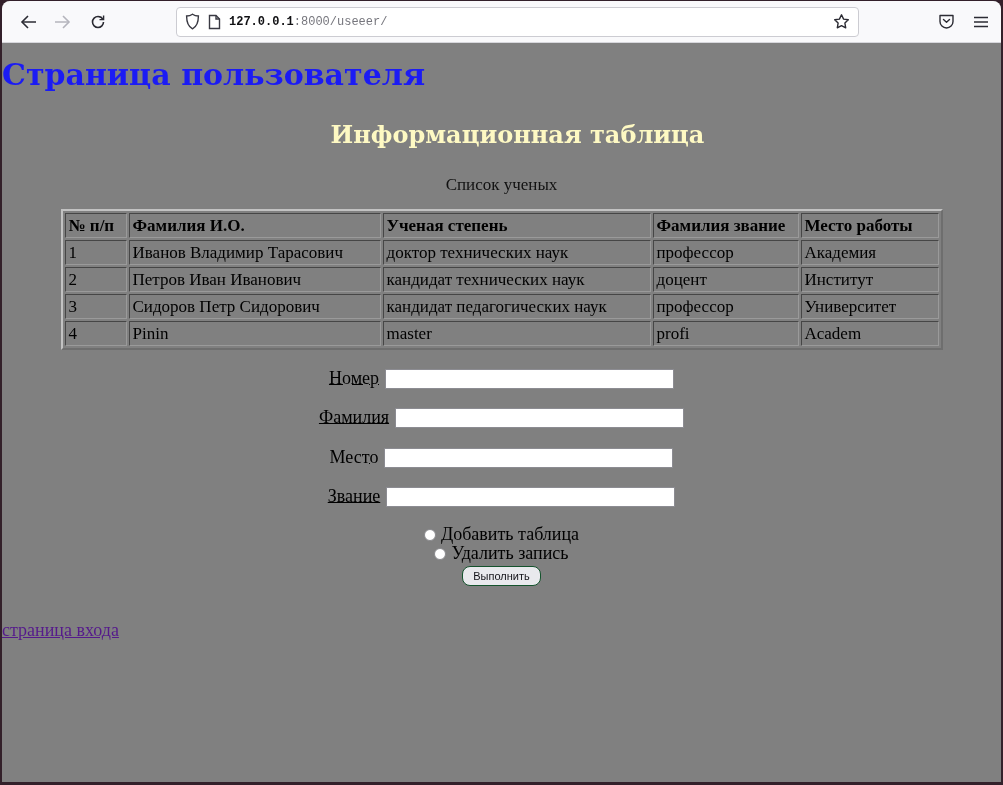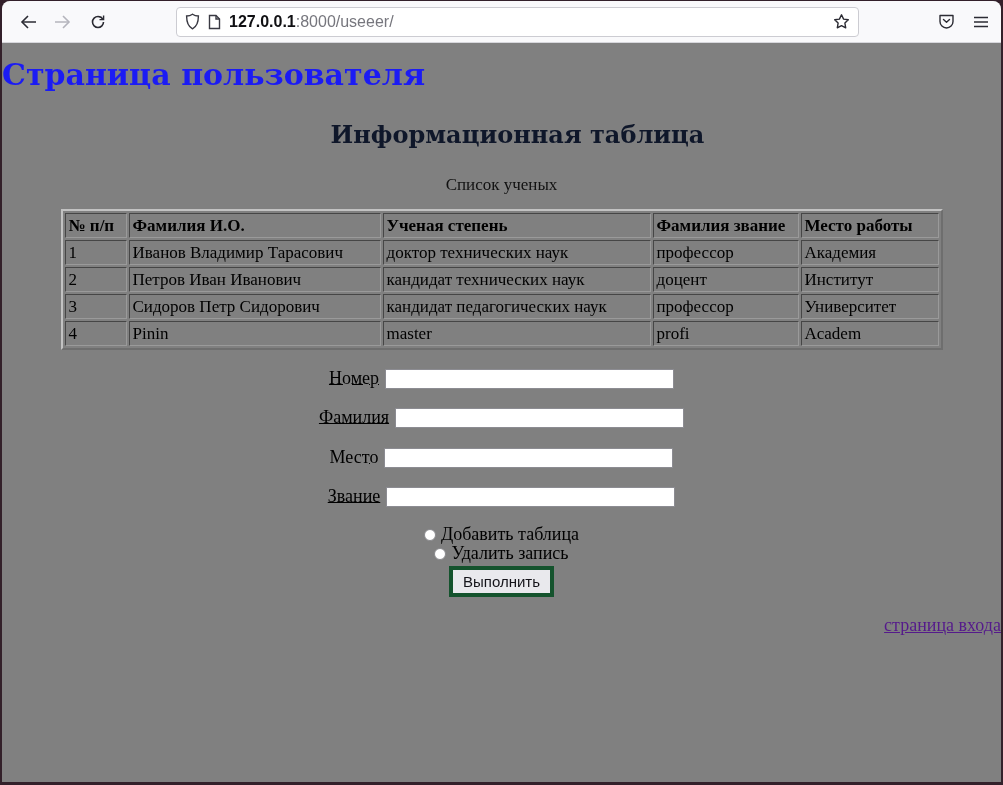--- a/index.html
+++ b/index.html
@@ -20,33 +20,33 @@
   }
   .tb-btn { width:28px; height:28px; display:flex; align-items:center; justify-content:center;
     border-radius:4px; color:#2b2b33; flex:0 0 auto; }
   .tb-btn.disabled { color:#b4b4bc; }
   .urlbar {
     margin-left:64px; width:683px; height:30px; box-sizing:border-box;
     background:#ffffff; border:1px solid #ccccd2; border-radius:4px;
     display:flex; align-items:center; padding:0 8px; flex:0 0 auto;
   }
   .urlbar .icon { color:#3a3a43; display:flex; align-items:center; margin-right:8px; }
-  .url-text { font-size:16px; color:#0c0c0d; white-space:nowrap; flex:1 1 auto; }
+  .url-text { font-size:12px; color:#0c0c0d; white-space:nowrap; flex:1 1 auto;font-family:Liberation Mono, monospace; }
   .url-text .host { font-weight:600; color:#101013; }
   .url-text .rest { color:#76767d; font-weight:400; }
   .star { margin-left:auto; color:#2b2b33; display:flex; }
   .right-icons { margin-left:auto; display:flex; align-items:center; gap:18px; color:#2b2b33; }
   
   .page { flex:1 1 auto; background:#808080; font-family:"Liberation Serif", serif; color:#000; }
   h1.page-title {
     font-family:"DejaVu Serif", serif; color:#1b1bf4;
     font-size:30px; text-align:left; margin:14px 0 0; font-weight:bold;
   }
   h2.page-subtitle {
-    font-family:"DejaVu Serif", serif; color:#0f172a;
+    font-family:"DejaVu Serif", serif; color:#fef9c3;
     font-size:24px; text-align:center; margin:28px 0 0; font-weight:bold;padding-left:32px;
   }
   table.data { margin:26px auto 0; border-spacing:2px; border:2px outset #c2c2c2; }
   table.data caption { font-size:17px; padding-bottom:14px; color:#111; }
   table.data th, table.data td {
     font-size:17px; padding:1px 3px; border:1px inset #9a9a9a; height:21px;
   }
   table.data th { font-weight:bold; text-align:left; }
   table.data td { text-align:left; }
   .c0{width:54px}.c1{width:244px}.c2{width:260px}.c3{width:138px}.c4{width:130px}
@@ -58,24 +58,24 @@
   }
   .radio-row { text-align:center; font-size:18px; line-height:19px; }
   .radio-row:first-of-type { margin-top:19px; }
   .radio {
     appearance:none; -moz-appearance:none; -webkit-appearance:none;
     width:12px; height:12px; border-radius:50%; border:1px solid #8a8a8e;
     background:#fff; margin:0 5px 0 0; vertical-align:middle; display:inline-block;
   }
   .button-row { text-align:center; margin-top:3px; }
   .exec-btn {
-    font-family:"Liberation Sans", sans-serif; font-size:15px; color:#15141a;
-    background:#e9e9ed; border:4px solid #14532d; border-radius:0; padding:3px 10px;
-  }
-  .link-row { text-align:right; margin-top:18px; font-size:18px; }
+    font-family:"Liberation Sans", sans-serif; font-size:11px; color:#15141a;
+    background:#e9e9ed; border:1px solid #14532d; border-radius:8px; padding:3px 10px;
+  }
+  .link-row { text-align:left; margin-top:34px; font-size:18px; }
   .link-row a { color:#551a8b; }
   svg { display:block; }
 </style>
 </head>
 <body>
 
 <div class="window">
 
   <div class="toolbar">
     <div class="tb-btn">

